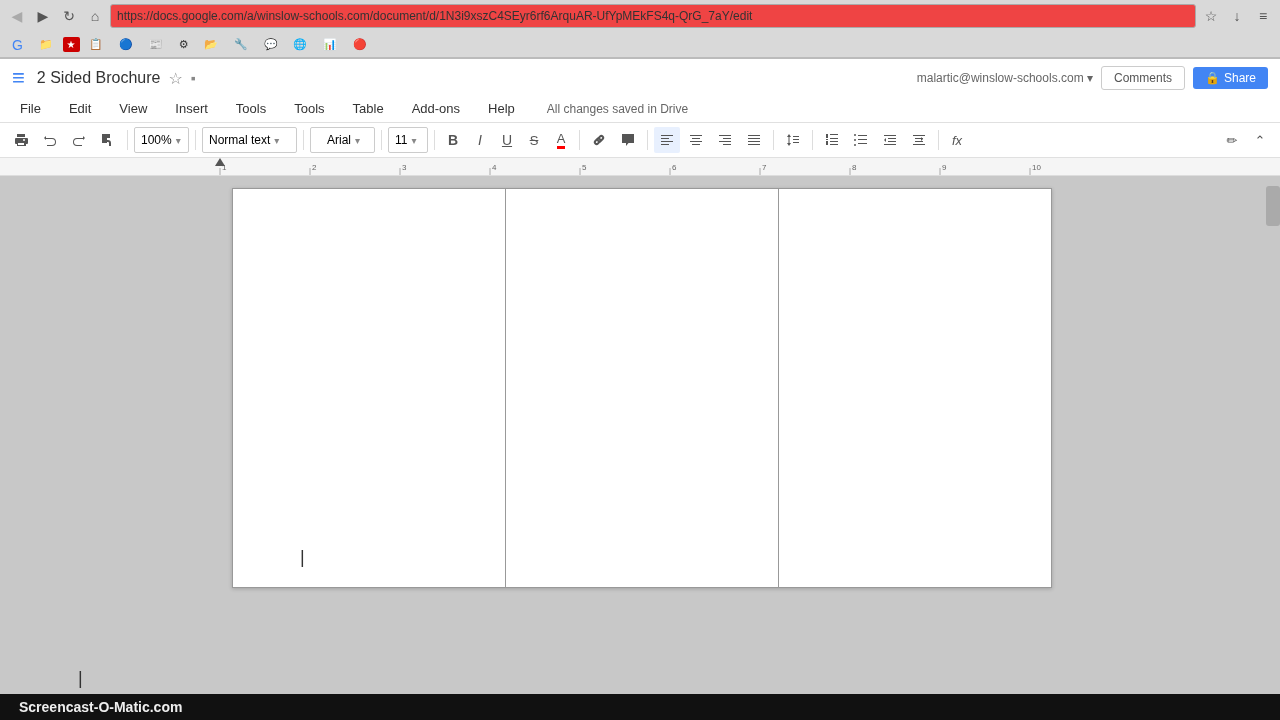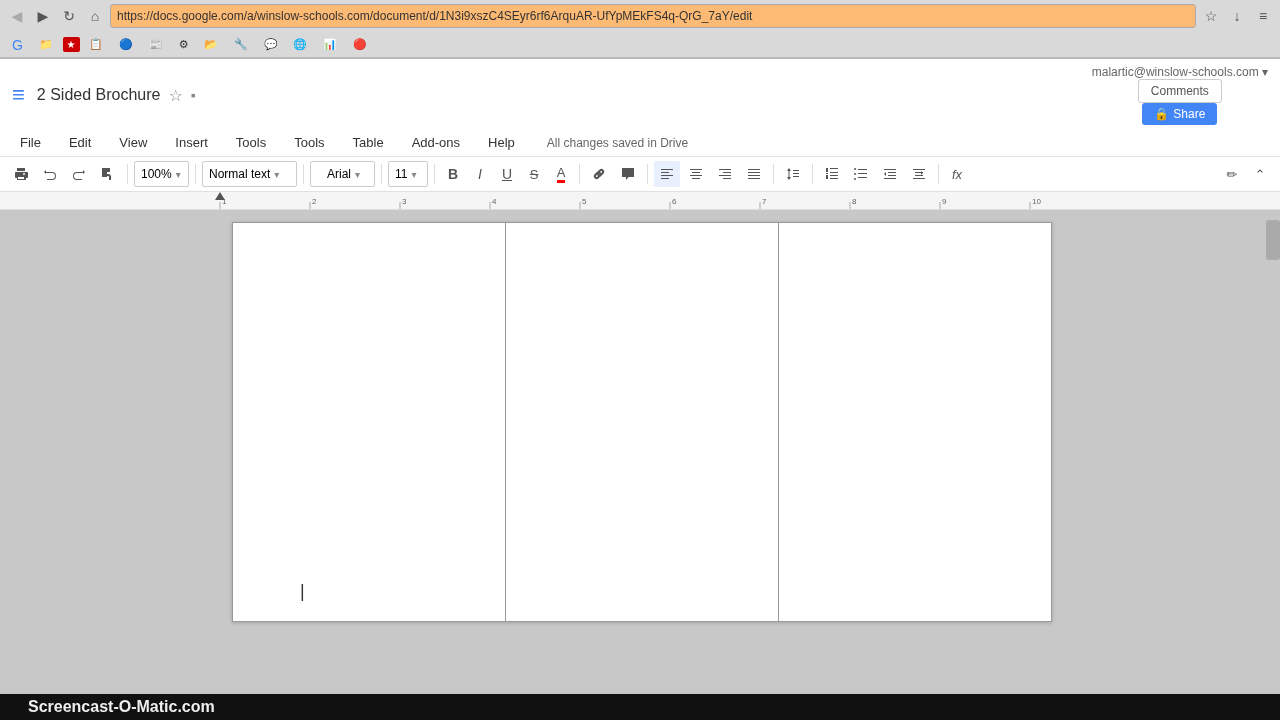--- a/index.html
+++ b/index.html
@@ -44,21 +44,21 @@
       display: flex;
       align-items: center;
       justify-content: center;
     }
     .browser-nav-btn.disabled { color: #aaa; }
     .address-bar {
       flex: 1;
       height: 24px;
       border: 1px solid #aaa;
       border-radius: 3px;
-      background: #fdba74;
+      background: #ef4444;
       font-size: 12px;
       padding: 0 6px;
       color: #333;
     }
 
     
     .bookmarks-bar {
       background: #d9d9d9;
       border-bottom: 1px solid #bbb;
       padding: 2px 6px;
@@ -241,23 +241,23 @@
     }
 
     
     .bottom-bar {
       position: fixed;
       bottom: 0;
       left: 0;
       right: 0;
       background: #111;
       color: #eee;
-      font-size: 16px;
+      font-size: 14px;
       font-weight: bold;
-      padding: 6px 28px;
+      padding: 6px 19px;
       height: 26px;
       display: flex;
       align-items: center;
     }
 
     
     .scroll-right {
       width: 14px;
       background: #c8c8c8;
       flex-shrink: 0;
@@ -296,21 +296,21 @@
     <span class="bookmark-item">🔴</span>
   </div>
 </div>
 
 <div class="app-header" style="position:relative;">
   <div class="doc-title-bar">
     <span style="color:#4285f4; font-size:22px; margin-right:4px;">≡</span>
     <span class="doc-title">2 Sided Brochure</span>
     <span class="star-icon">☆</span>
     <span class="folder-icon">▪</span>
-    <div style="margin-left:auto; display:flex; align-items:center; flex-direction:column;">
+    <div style="margin-left:auto; display:flex; align-items:center; gap:8px;">
       <span class="user-email">malartic@winslow-schools.com ▾</span>
       <button class="comments-btn">Comments</button>
       <button class="share-btn">
         <span>🔒</span>
         <span>Share</span>
       </button>
     </div>
   </div>
 
   <div class="menu-bar">

